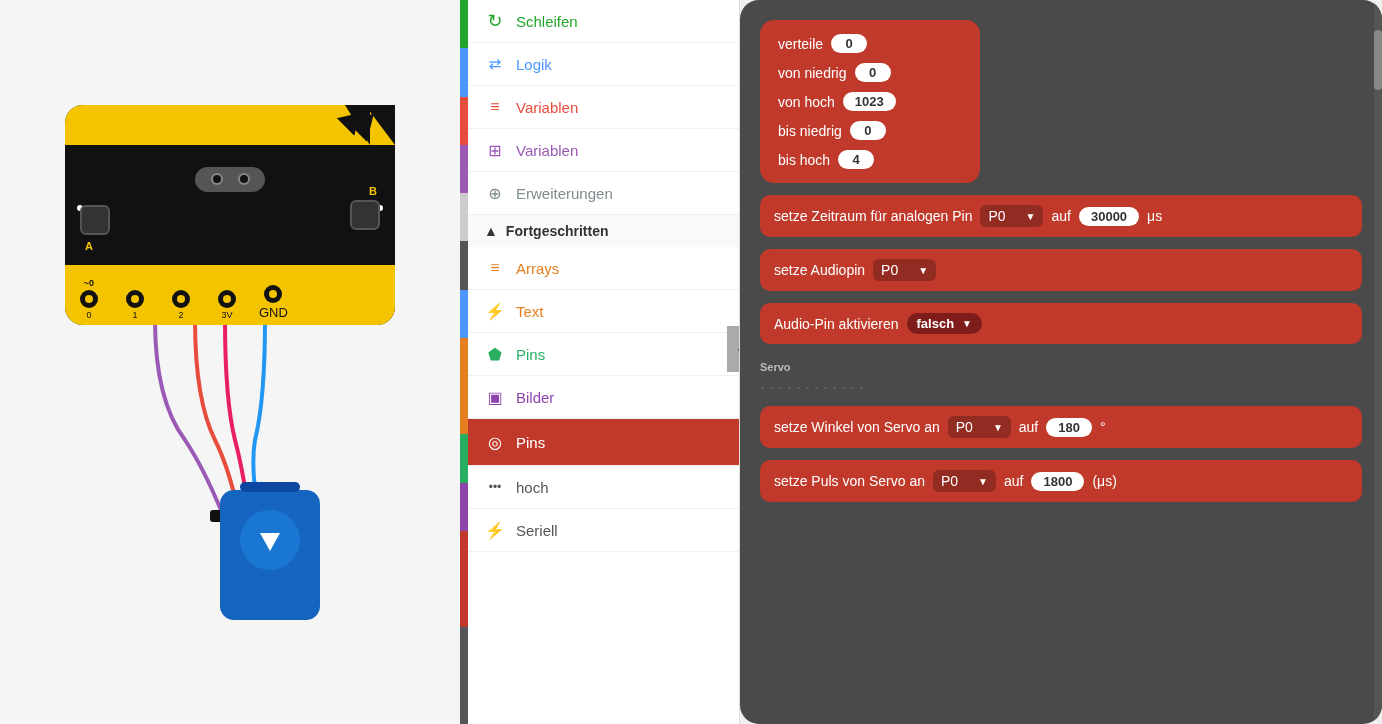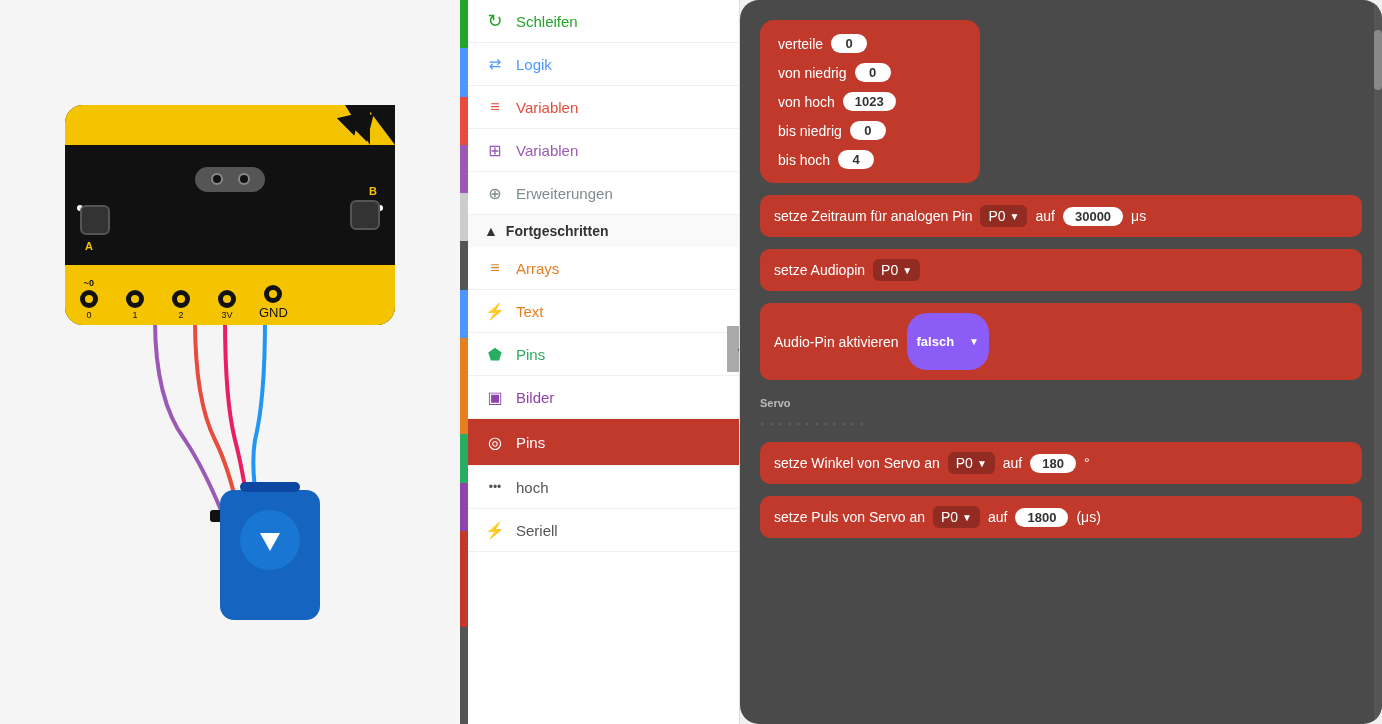--- a/index.html
+++ b/index.html
@@ -291,43 +291,43 @@
       color: #333;
       border-radius: 20px;
       padding: 2px 12px;
       font-size: 13px;
       font-weight: bold;
       min-width: 36px;
       text-align: center;
     }
 
     .dropdown-bubble {
-      background: #8b5cf6;
+      background: #7f1d1d;
       color: white;
       border-radius: 20px;
-      padding: 21px 10px;
+      padding: 3px 10px;
       font-size: 13px;
       font-weight: bold;
       display: flex;
       align-items: center;
-      gap: 15px;
+      gap: 8px;
       cursor: pointer;
     }
 
     .dropdown-arrow {
       font-size: 10px;
     }
 
     .dropdown-red {
       background: #922b21;
       border-radius: 6px;
       padding: 3px 8px;
       display: flex;
       align-items: center;
-      gap: 4px;
+      gap: 20px;
       cursor: pointer;
     }
 
     .distribute-block {
       background: #c0392b;
       border-radius: 14px;
       padding: 14px 18px;
       display: flex;
       flex-direction: column;
       gap: 10px;

